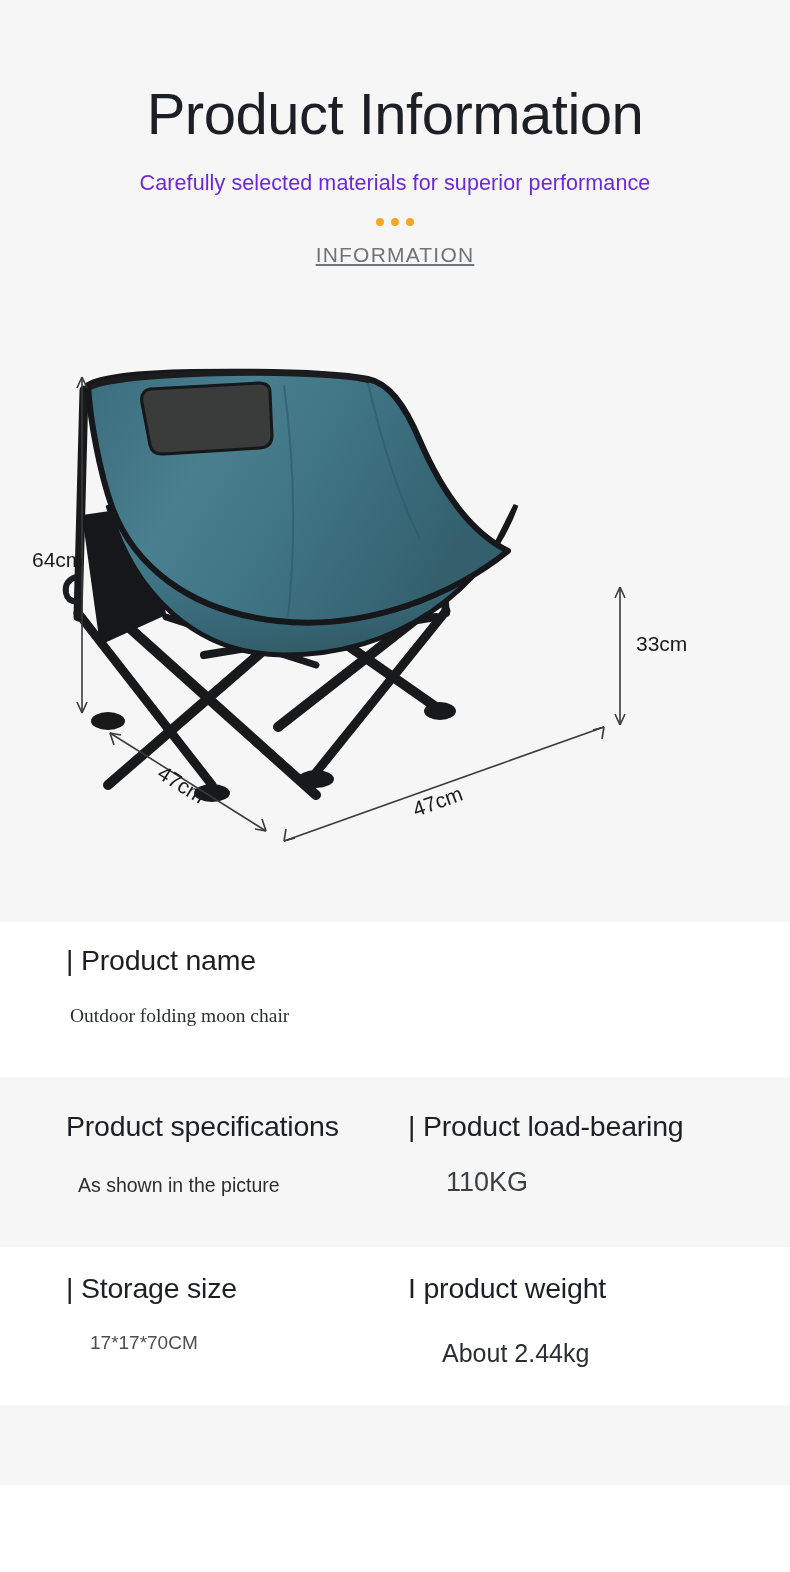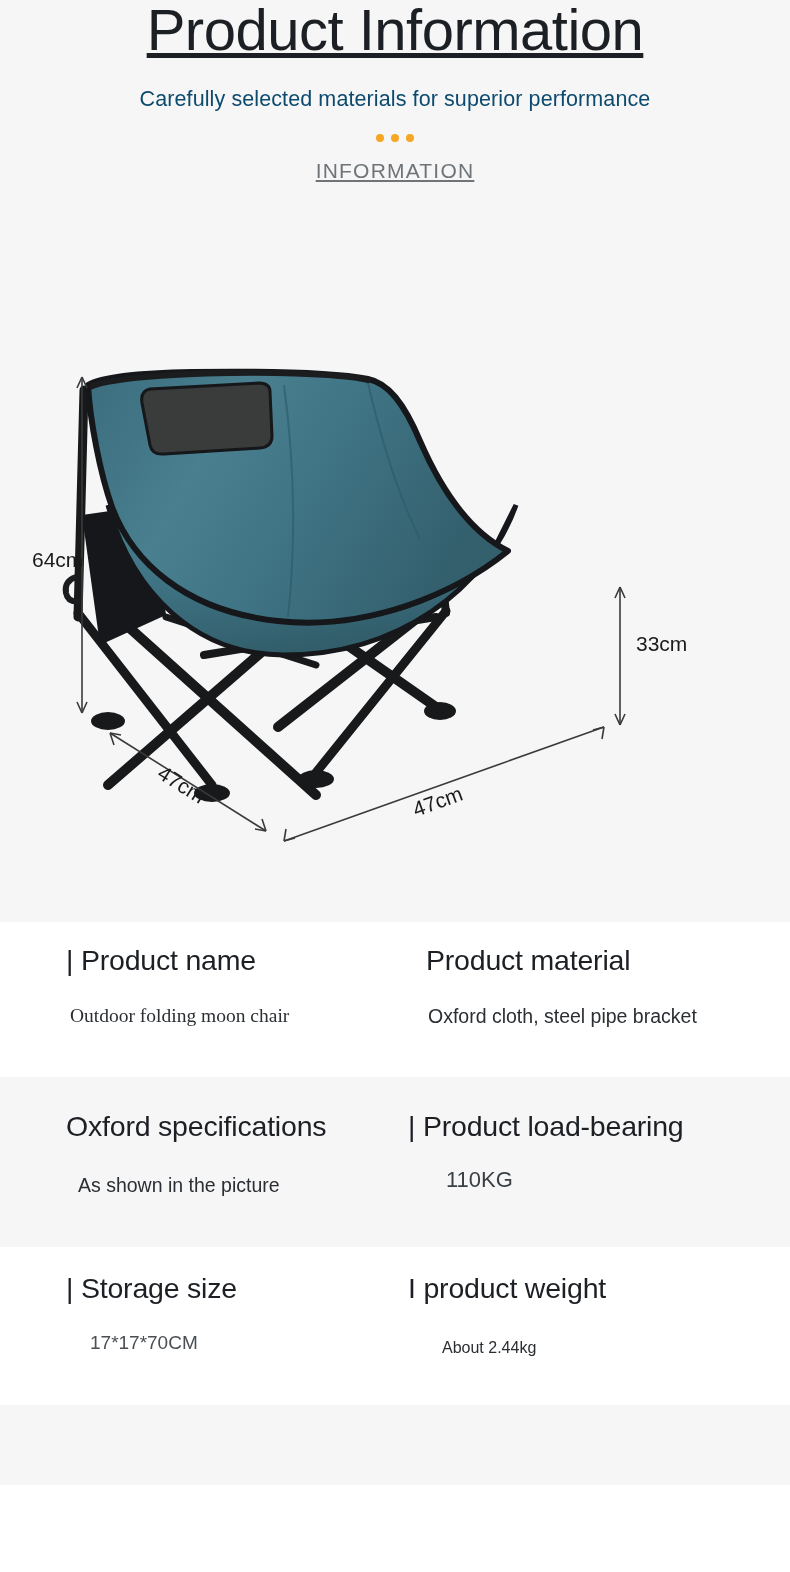--- a/index.html
+++ b/index.html
@@ -17,26 +17,26 @@
     background:#f6f6f6;
     height:922px;
     position:relative;
     text-align:center;
   }
   .hero-title {
     font-size:58px;
     font-weight:400;
     color:#1c1f24;
     letter-spacing:-0.5px;
+    padding-top:84px;
     line-height:1.05;
-    text-decoration:underline;
   }
   .hero-sub {
     font-size:21.5px;
-    color:#0c4a6e;
+    color:#6d28d9;
     font-weight:400;
     margin-top:26px;
     letter-spacing:0.1px;
   }
   .dots {
     margin-top:22px;
     display:flex; justify-content:center; gap:7px;
   }
   .dots span {
     width:8px; height:8px; border-radius:50%;
@@ -93,27 +93,27 @@
   
   .r1 .left  .spec-key { padding-top:22px; }
   .r1 .left  .spec-val { padding-top:28px; padding-left:4px;font-family:Liberation Serif, serif; }
   .r1 .right .spec-key { padding-top:22px; padding-left:64px; }
   .r1 .right .spec-val { padding-top:28px; padding-left:66px; }
 
   
   .r2 .left  .spec-key { padding-top:33px; }
   .r2 .left  .spec-val { padding-top:31px; padding-left:12px; font-size:19.5px; }
   .r2 .right .spec-key { padding-top:33px; padding-left:46px; }
-  .r2 .right .spec-val { padding-top:24px; padding-left:84px; font-size:22px; color:#3a3f44; }
+  .r2 .right .spec-val { padding-top:24px; padding-left:84px; font-size:27px; color:#3a3f44; }
 
   
   .r3 .left  .spec-key { padding-top:25px; }
   .r3 .left  .spec-val { padding-top:27px; padding-left:24px; font-size:19px; color:#4a4f54; }
   .r3 .right .spec-key { padding-top:25px; padding-left:46px; }
-  .r3 .right .spec-val { padding-top:34px; padding-left:80px; font-size:16px; }
+  .r3 .right .spec-val { padding-top:34px; padding-left:80px; font-size:25px; }
 
   
   .band-gray {
     position:absolute; left:0; top:1405px;
     width:790px; height:80px; background:#f6f6f6;
   }
   .band-white {
     position:absolute; left:0; top:1485px;
     width:790px; height:87px; background:#ffffff;
   }
@@ -232,29 +232,25 @@
   </div>
 </section>
 
 <div class="specs">
 
   <div class="spec-row plain r1">
     <div class="spec-cell left">
       <div class="spec-key">| Product name</div>
       <div class="spec-val">Outdoor folding moon chair</div>
     </div>
-    <div class="spec-cell right">
-      <div class="spec-key">Product material</div>
-      <div class="spec-val">Oxford cloth, steel pipe bracket</div>
-    </div>
   </div>
 
   <div class="spec-row alt r2">
     <div class="spec-cell left">
-      <div class="spec-key">Oxford specifications</div>
+      <div class="spec-key">Product specifications</div>
       <div class="spec-val">As shown in the picture</div>
     </div>
     <div class="spec-cell right">
       <div class="spec-key">| Product load-bearing</div>
       <div class="spec-val">110KG</div>
     </div>
   </div>
 
   <div class="spec-row plain r3">
     <div class="spec-cell left">

